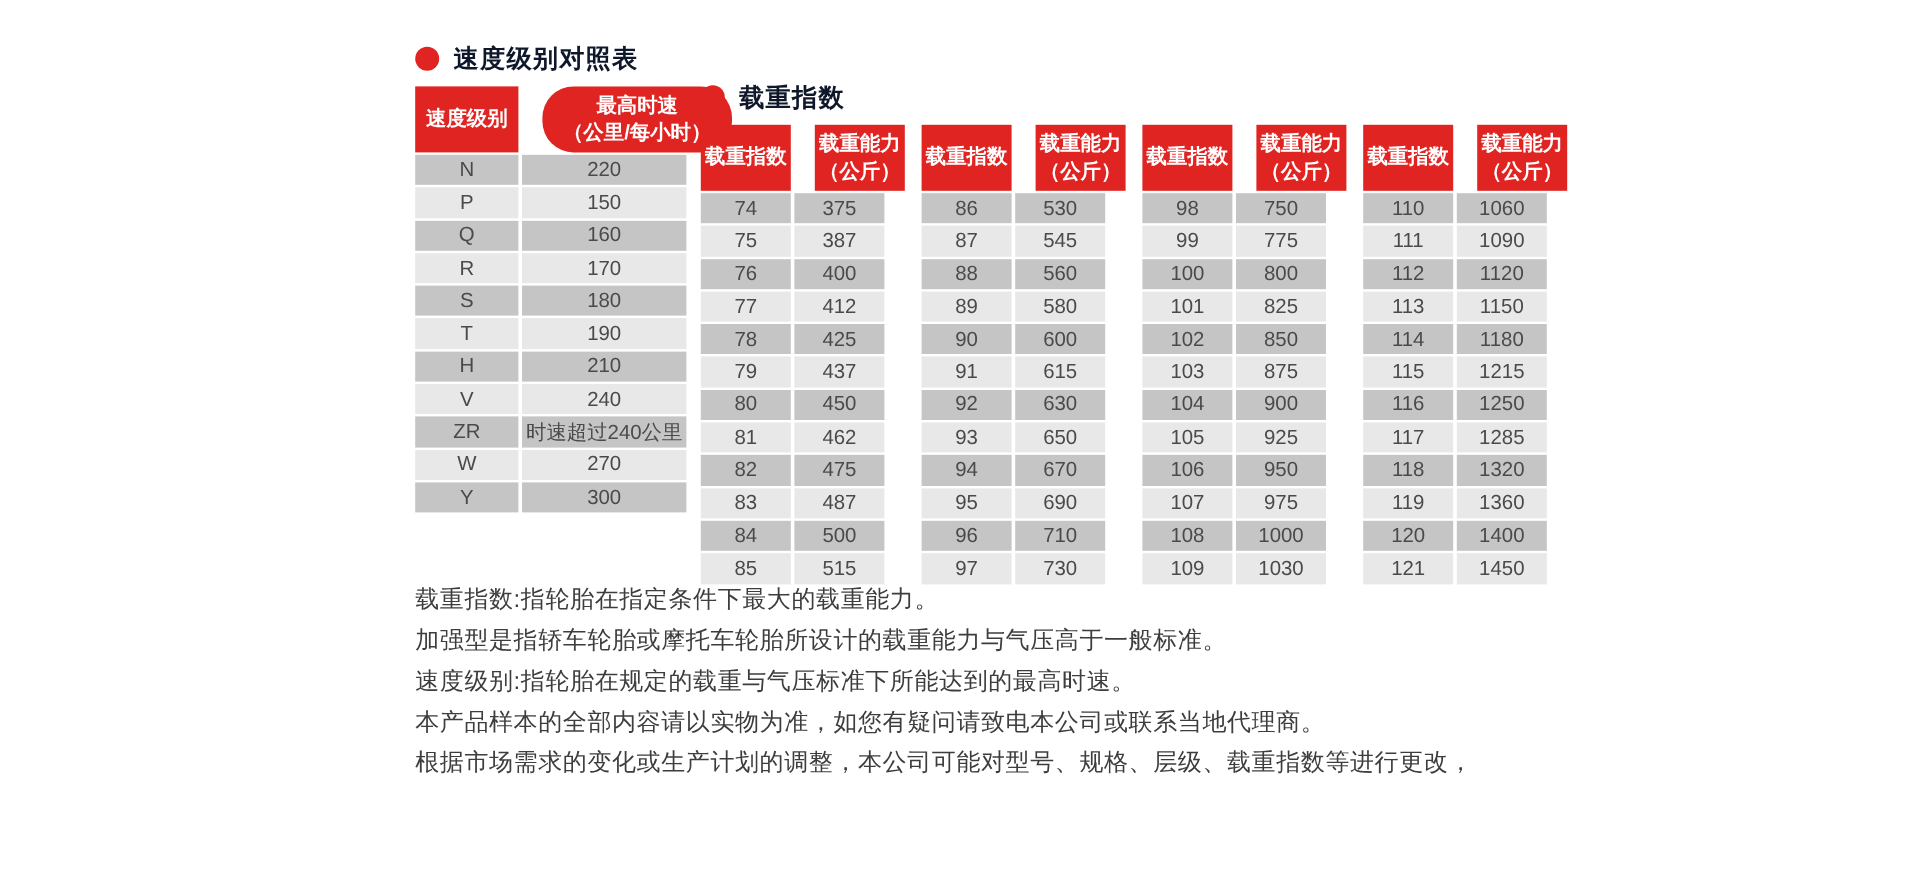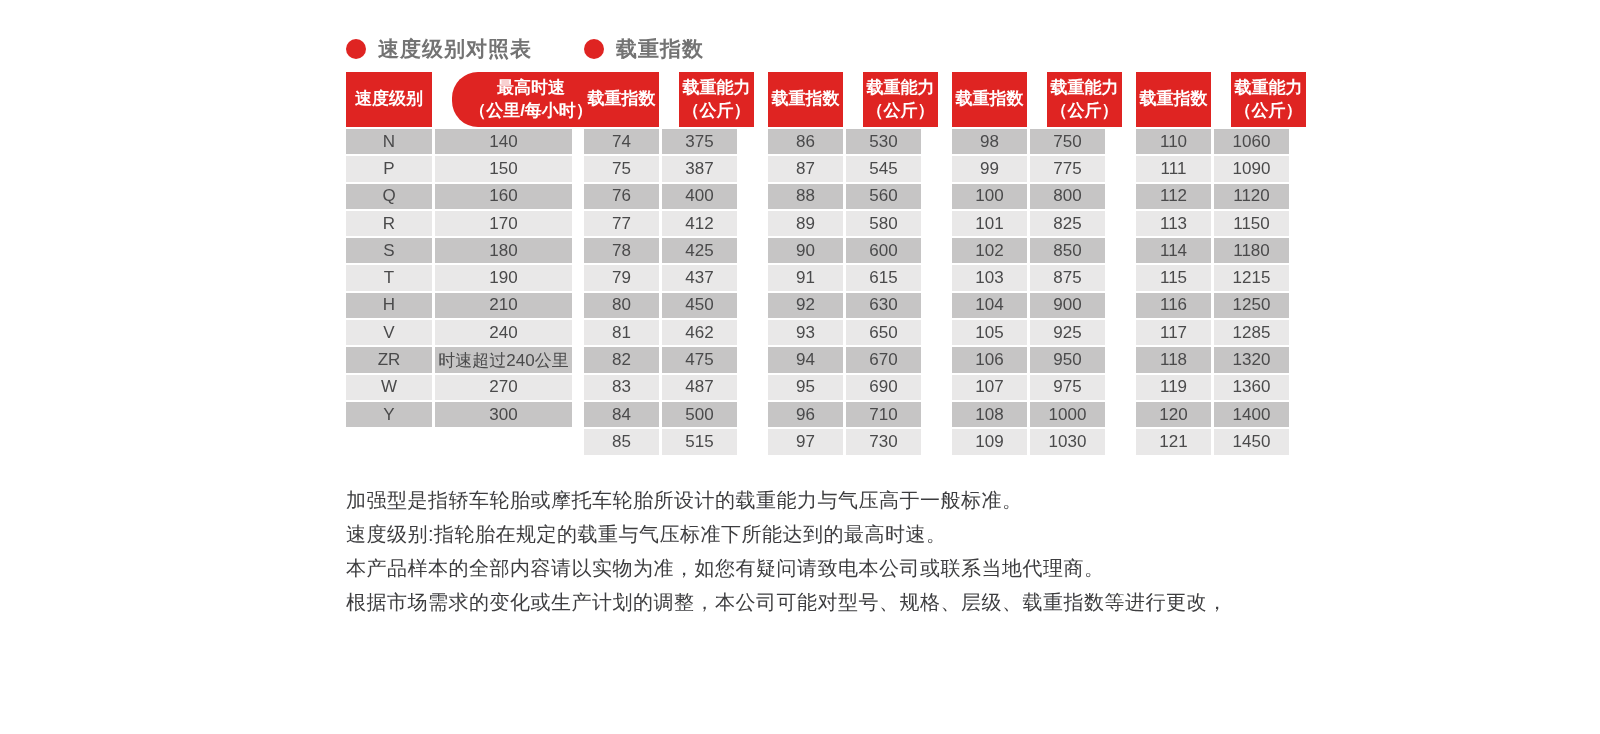--- a/index.html
+++ b/index.html
@@ -2,24 +2,24 @@
 <html><head>
 <meta charset="utf-8">
 <style>
   html,body{margin:0;padding:0;}
   body{
     width:1600px;height:734px;background:#ffffff;position:relative;overflow:hidden;
     font-family:"Liberation Sans","DejaVu Sans",sans-serif;
   }
   .block{position:absolute;top:38px;}
   .speed-block{left:346px;}
-  .load-block{left:584px;}
+  .load-block{left:584px;margin-top:32px;}
   .section-title{display:flex;align-items:center;gap:12px;margin-bottom:12px;height:22px;}
   .dot{width:20px;height:20px;border-radius:50%;background:#df2422;flex:0 0 auto;}
-  .title-text{color:#737373;font-size:21px;font-weight:bold;letter-spacing:1px;white-space:nowrap;}
+  .title-text{color:#0f172a;font-size:21px;font-weight:bold;letter-spacing:1px;white-space:nowrap;}
 
   .thead{display:flex;gap:20px;}
   .th{
     background:#df2422;color:#ffffff;height:55px;
     display:flex;align-items:center;justify-content:center;text-align:center;
     font-size:17px;font-weight:bold;line-height:1.3;white-space:pre-line;
   }
   .speed-table .th.c1{width:86px;}
   .speed-table .th.c2{width:158px;border-radius:26px;}
   .pair .th{width:75px;}
@@ -49,21 +49,21 @@
   </div>
   <div class="speed-table">
     <div class="thead">
       <div class="th c1">速度级别</div>
       <div class="th c2">最高时速
 （公里/每小时）</div>
     </div>
     <div class="tbody">
         <div class="tr dark">
           <div class="td">N</div>
-          <div class="td">140</div>
+          <div class="td">220</div>
         </div>
         <div class="tr light">
           <div class="td">P</div>
           <div class="td">150</div>
         </div>
         <div class="tr dark">
           <div class="td">Q</div>
           <div class="td">160</div>
         </div>
         <div class="tr light">
@@ -338,17 +338,18 @@
             <div class="td">121</div>
             <div class="td">1450</div>
           </div>
         </div>
     </div>
 
   </div>
 </div>
 
 <div class="notes">
+  <p>载重指数:指轮胎在指定条件下最大的载重能力。</p>
   <p>加强型是指轿车轮胎或摩托车轮胎所设计的载重能力与气压高于一般标准。</p>
   <p>速度级别:指轮胎在规定的载重与气压标准下所能达到的最高时速。</p>
   <p>本产品样本的全部内容请以实物为准，如您有疑问请致电本公司或联系当地代理商。</p>
   <p>根据市场需求的变化或生产计划的调整，本公司可能对型号、规格、层级、载重指数等进行更改，</p>
 </div>
 
 </body></html>

